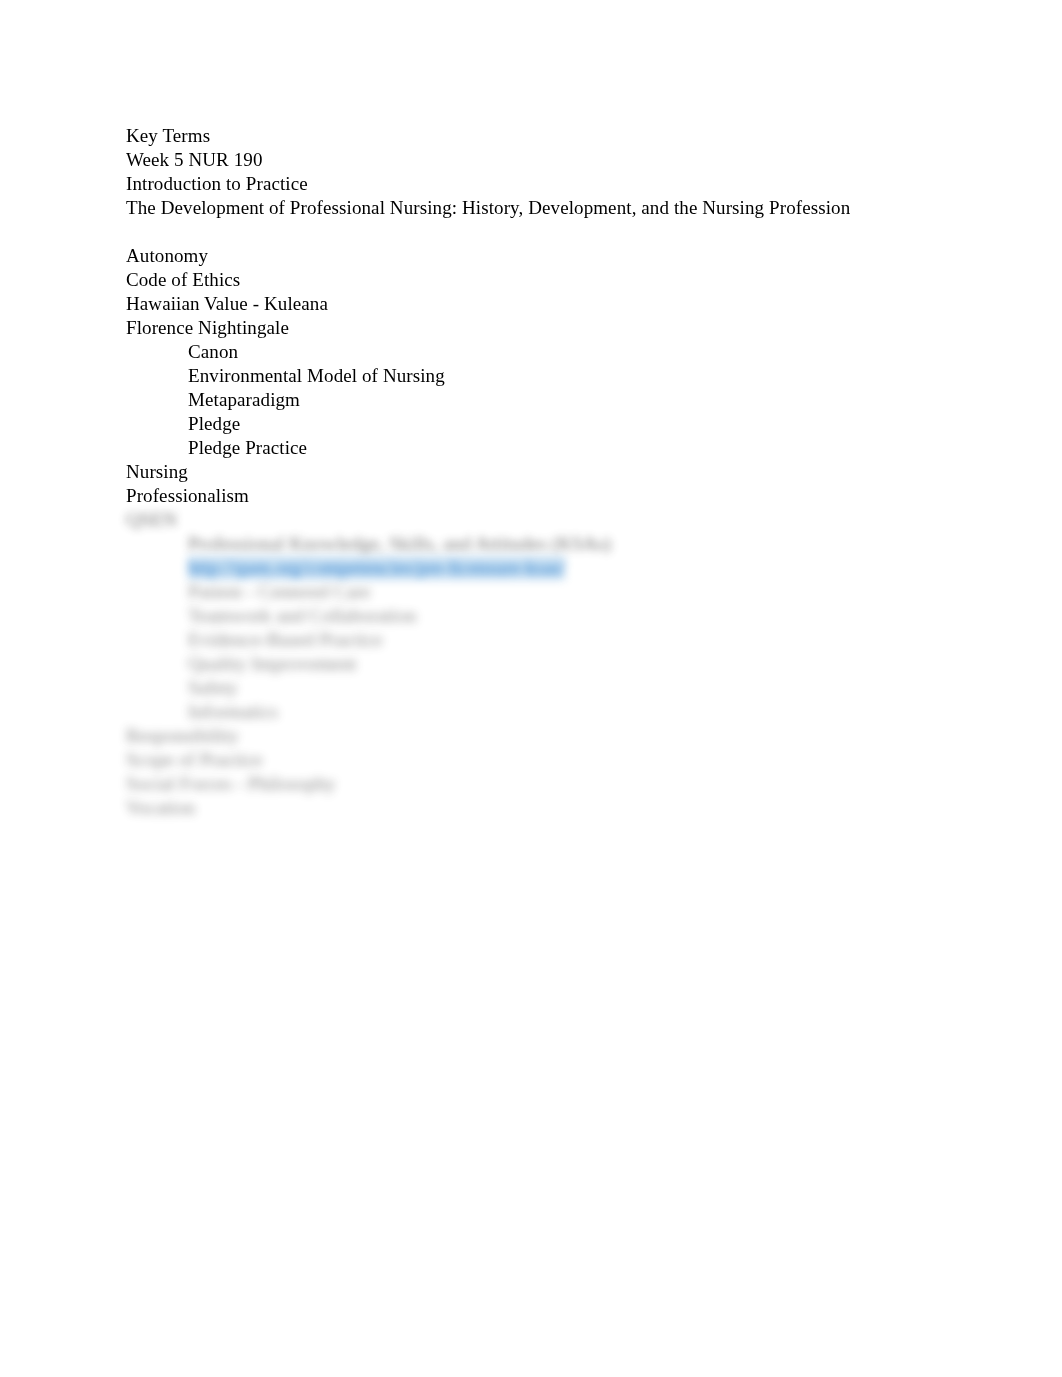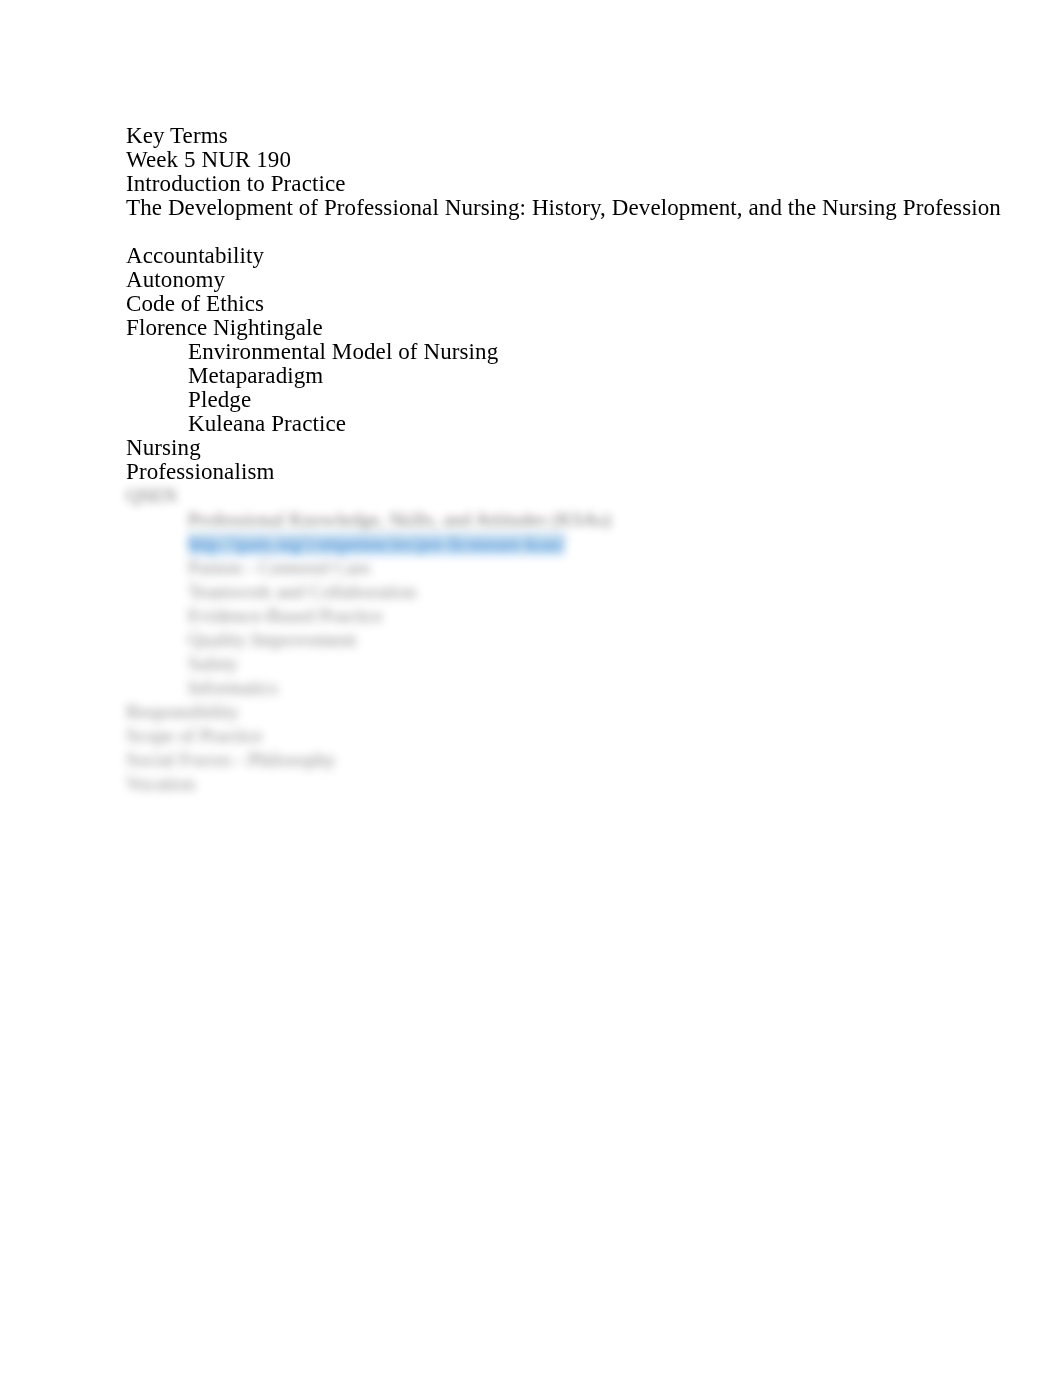--- a/index.html
+++ b/index.html
@@ -25,21 +25,21 @@
 
   
   .doc-body {
     position: absolute;
     left: 126px;
     top: 124px;
     width: 860px;
   }
 
   .line {
-    font-size: 23px;
+    font-size: 19px;
     line-height: 24px;
     white-space: pre;
     letter-spacing: 0.1px;
   }
 
   .line.indent {
     padding-left: 62px;
   }
 
   .spacer {
@@ -85,29 +85,30 @@
 <div class="page">
   <div class="doc-body">
 
     <div class="line">Key Terms</div>
     <div class="line">Week 5 NUR 190</div>
     <div class="line">Introduction to Practice</div>
     <div class="line">The Development of Professional Nursing: History, Development, and the Nursing Profession</div>
 
     <div class="spacer"></div>
 
-    <div class="line">Accountability</div>
     <div class="line">Autonomy</div>
     <div class="line">Code of Ethics</div>
+    <div class="line">Hawaiian Value - Kuleana</div>
     <div class="line">Florence Nightingale</div>
 
+    <div class="line indent">Canon</div>
     <div class="line indent">Environmental Model of Nursing</div>
     <div class="line indent">Metaparadigm</div>
     <div class="line indent">Pledge</div>
-    <div class="line indent">Kuleana Practice</div>
+    <div class="line indent">Pledge Practice</div>
 
     <div class="line">Nursing</div>
     <div class="line">Professionalism</div>
 
     <div class="redacted-wrap">
       <div class="redacted">QSEN</div>
     </div>
 
     <div class="redacted-wrap">
       <div class="redacted indent">Professional Knowledge, Skills, and Attitudes (KSAs)</div>

